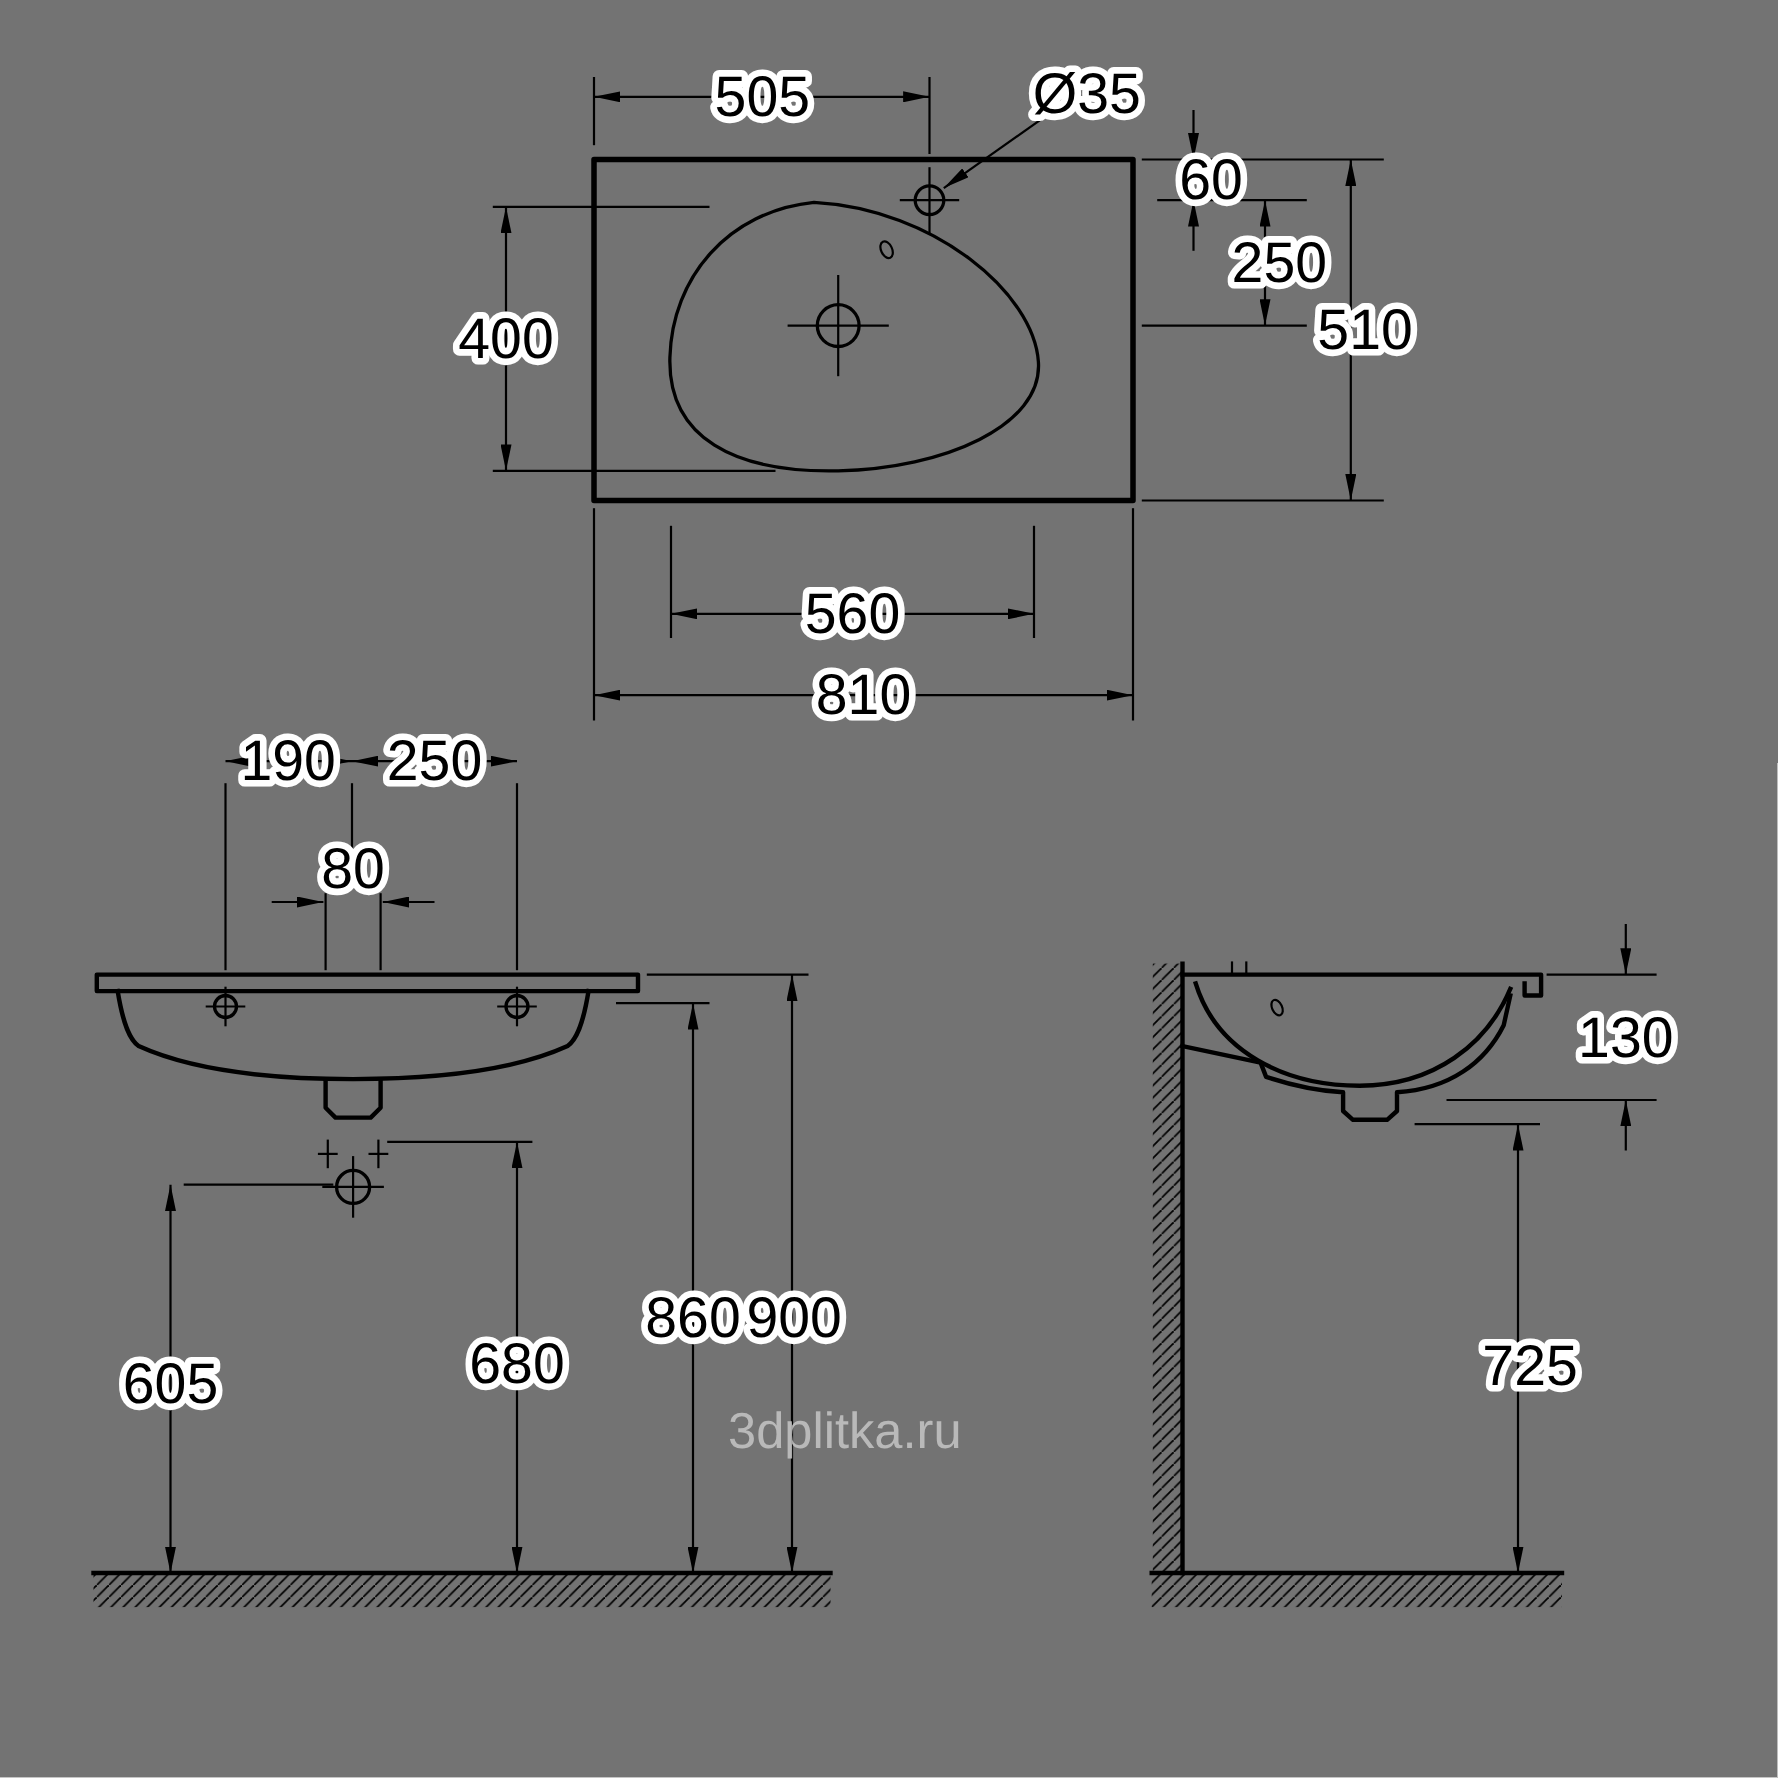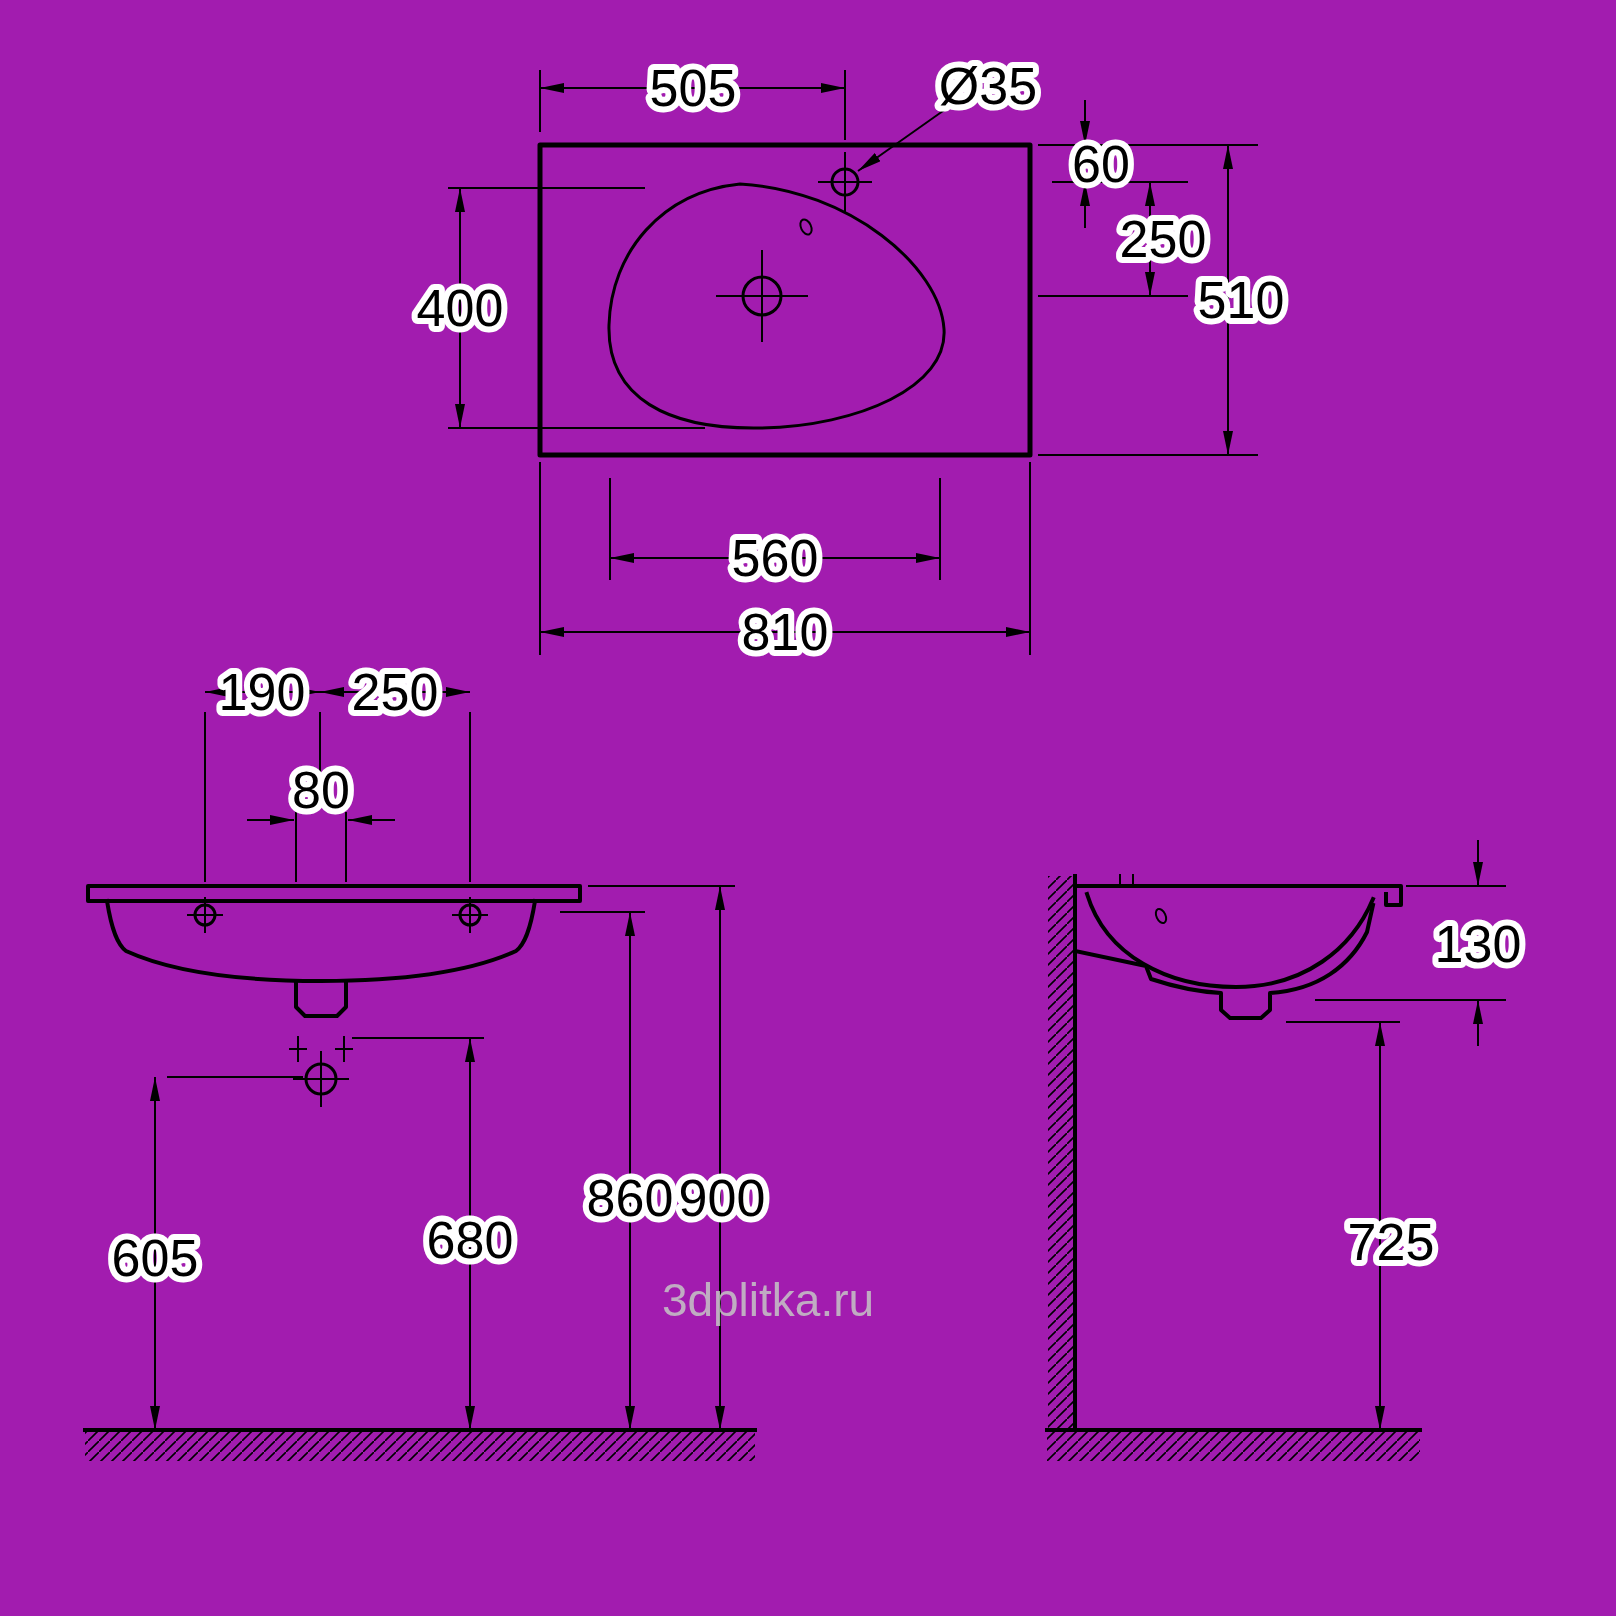--- a/index.html
+++ b/index.html
@@ -1,16 +1,16 @@
 <!DOCTYPE html>
 <html><head>
 <meta charset="utf-8">
 <style>
   html,body{margin:0;padding:0;background:#ffffff;}
-  .page{width:1616px;height:1616px;background:#a21caf;position:relative;overflow:hidden;}
+  .page{width:1616px;height:1616px;background:#737373;position:relative;overflow:hidden;}
   svg{display:block;}
   .thick{stroke:#000;stroke-width:5;fill:none;stroke-linecap:square;stroke-linejoin:round;}
   .outline4{stroke:#000;stroke-width:4;fill:none;stroke-linecap:square;stroke-linejoin:round;}
   .med{stroke:#000;stroke-width:3;fill:none;}
   .thin{stroke:#000;stroke-width:2;fill:none;}
   .ext{stroke:#000;stroke-width:2;fill:none;}
   .dim{stroke:#000;stroke-width:2;fill:none;marker-start:url(#as);marker-end:url(#ae);}
   .arr{stroke:#000;stroke-width:2;fill:none;marker-end:url(#ae);}
   .dimtext{
     font-family:"Liberation Sans",sans-serif;

